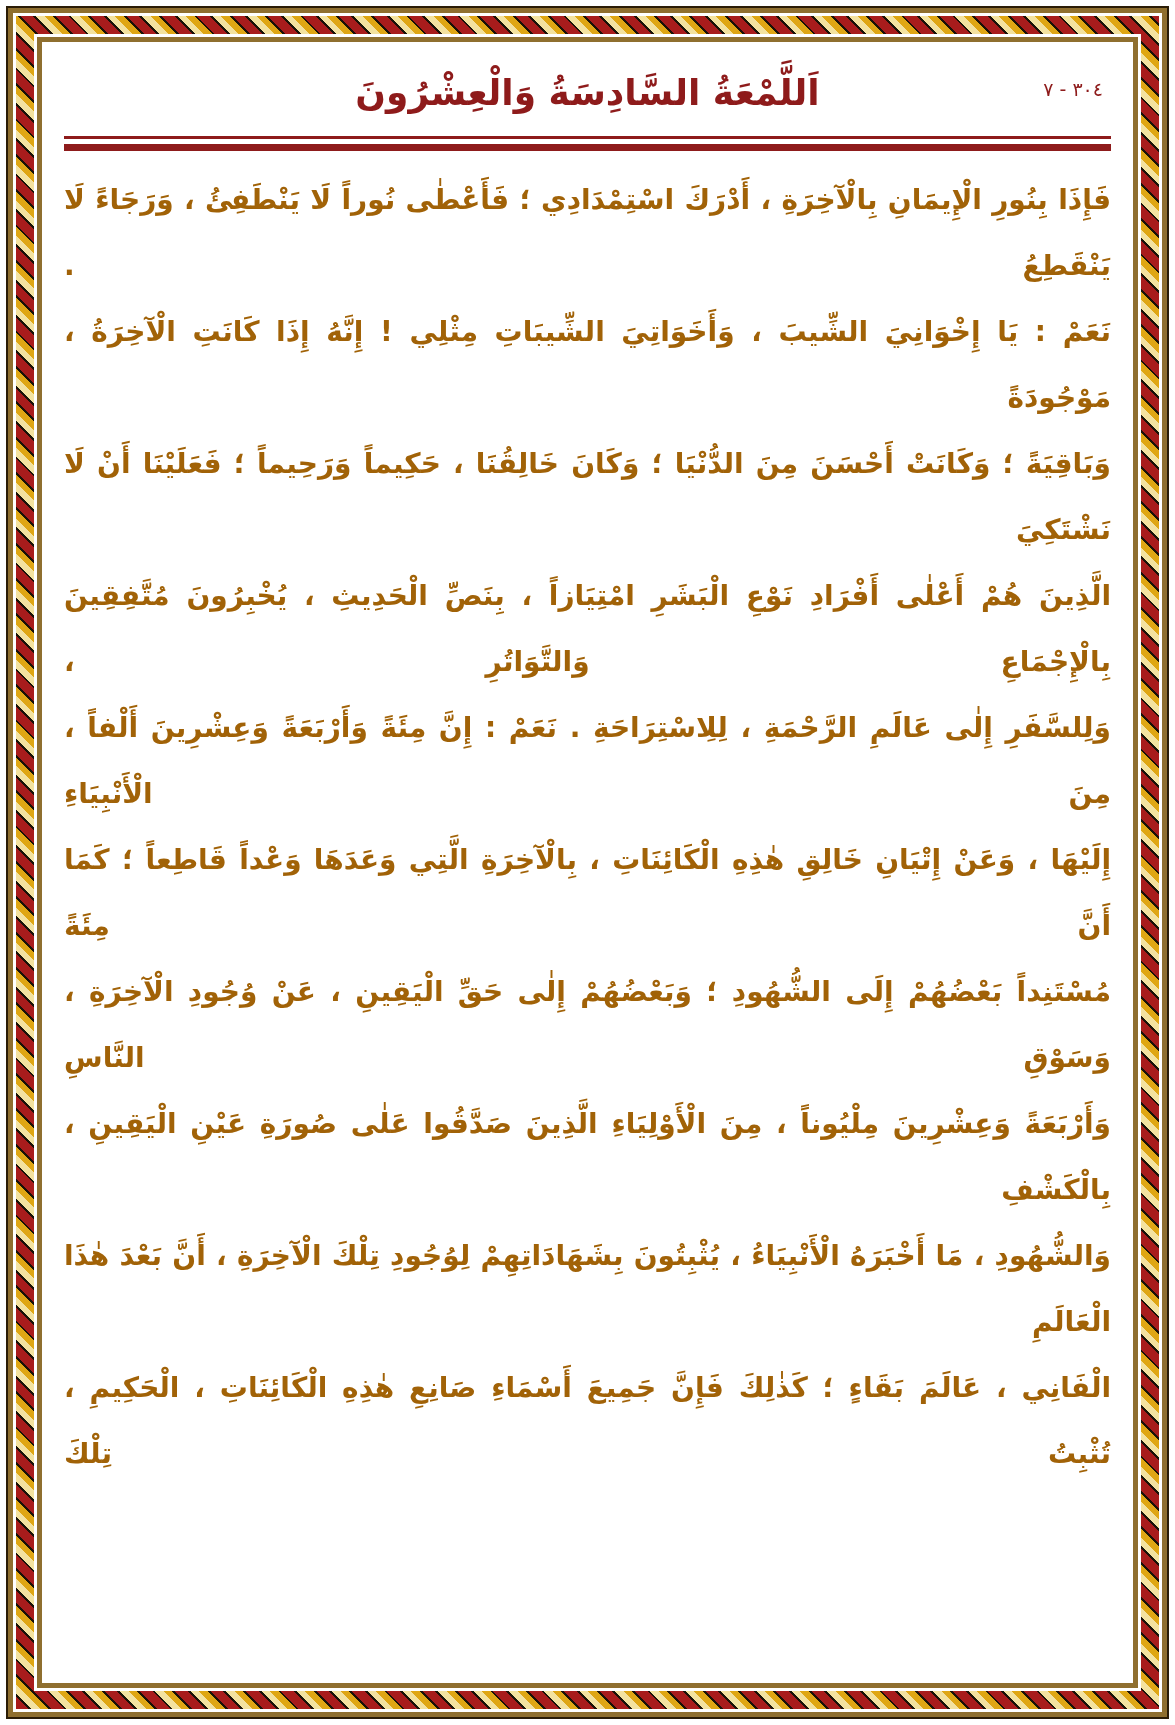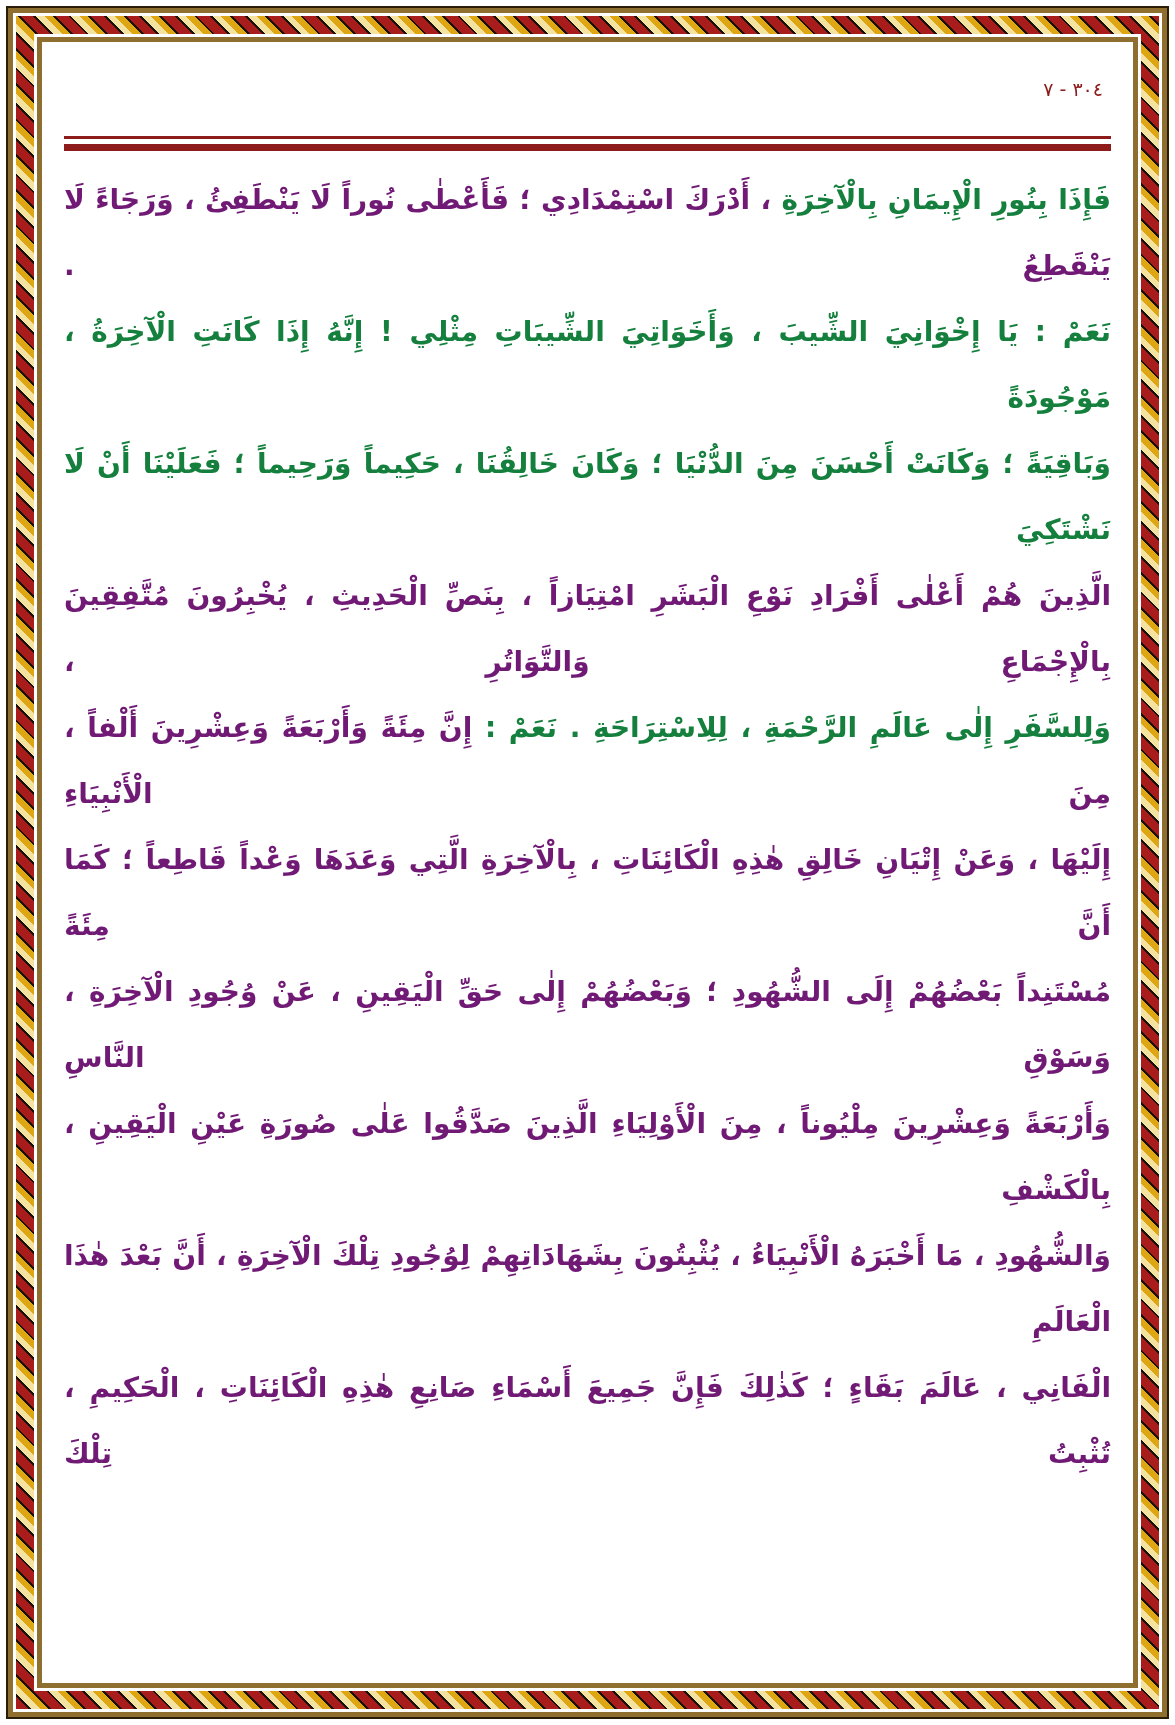--- a/index.html
+++ b/index.html
@@ -56,36 +56,37 @@
   }
   .line{
     direction:rtl;
     font-size:28px;
     line-height:66px;
     white-space:normal;
     text-align:justify;
     text-align-last:justify;
     -moz-text-align-last:justify;
   }
-  .run-black{color:#701a75;}
-  .run-red{color:#15803d;}
+  .run-black{color:#a16207;}
+  .run-red{color:#a16207;}
 </style>
 </head>
 <body>
 
 <div class="page">
   <div class="f1">
     <div class="f2">
       <div class="f3">
         <div class="f4">
           <div class="f5">
             <div class="f6">
               <div class="content">
 
                 <div class="header">
+                  <div class="title">اَللَّمْعَةُ السَّادِسَةُ وَالْعِشْرُونَ</div>
                   <div class="page-num">٣٠٤ - ٧</div>
                 </div>
 
                 <div class="rule">
                   <div class="thin"></div>
                   <div class="gap"></div>
                   <div class="thick"></div>
                 </div>
 
                 <div class="body-text">

